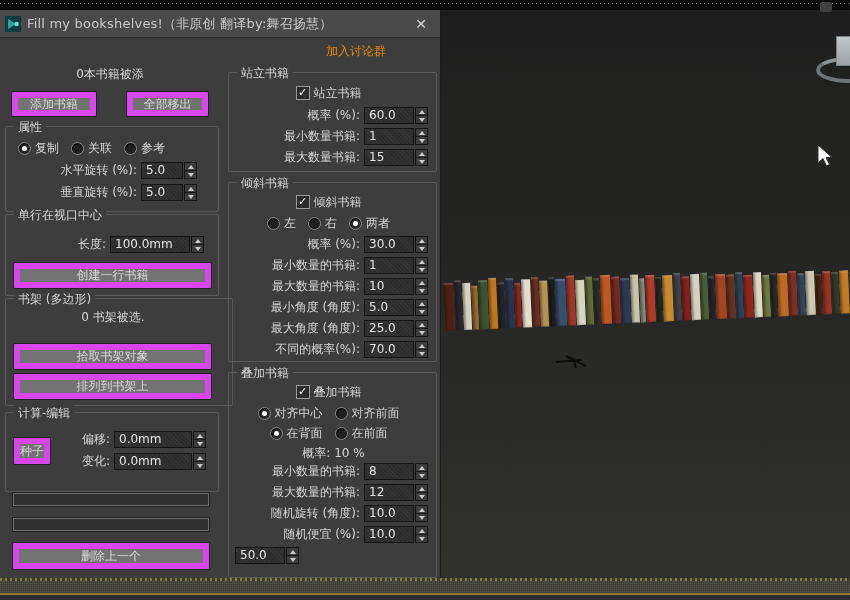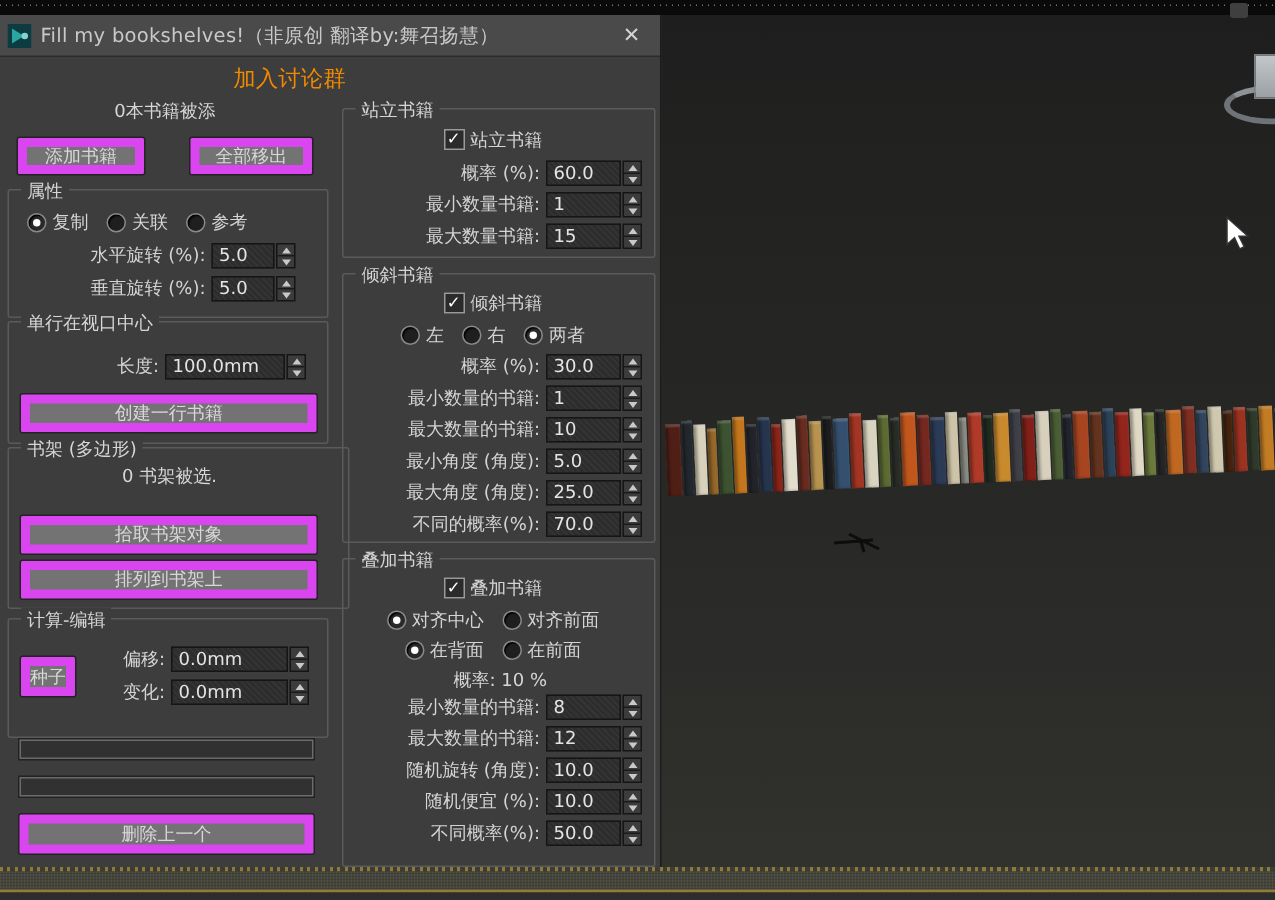--- a/index.html
+++ b/index.html
@@ -11,21 +11,21 @@
   .top-strip .dots{position:absolute;left:0;top:3px;width:100%;height:1px;
        background:repeating-linear-gradient(90deg,#777 0 1px,transparent 1px 4px);}
   
   .dialog{position:absolute;left:0;top:10px;width:440px;height:568px;background:#3d3d3d;
        border-right:1px solid #1b1b1b;color:#d6d6d6;font-size:12px;}
   .titlebar{position:absolute;left:0;top:0;width:440px;height:28px;background:#4a4a4a;
        border-bottom:1px solid #2b2b2b;display:flex;align-items:center;padding:0;box-sizing:border-box;}
   .titlebar .ttl{margin-left:6px;color:#c9c9c9;font-size:13px;letter-spacing:.2px;}
   .close-x{position:absolute;right:9px;top:4px;width:20px;height:20px;color:#d2d2d2;
        font-size:14px;line-height:20px;text-align:center;cursor:default;}
-  .join{position:absolute;top:33px;left:0;width:386px;text-align:center;color:#ef8a00;font-size:15px;}
+  .join{position:absolute;top:33px;left:0;width:386px;text-align:right;color:#ef8a00;font-size:12px;}
   .ctext{position:absolute;color:#d6d6d6;text-align:center;}
   
   .btn{position:absolute;background:#737373;border:6px solid #d946ef;box-shadow:0 0 0 1px #232323;
        color:#d8d8d8;font-size:12px;display:flex;align-items:center;justify-content:center;
        box-sizing:border-box;border-radius:1px;}
   
   .grp{position:absolute;border:1px solid #5a5a5a;border-radius:2px;box-sizing:border-box;}
   .grp-t{position:absolute;top:-8px;left:8px;background:#3d3d3d;padding:0 4px;font-size:12px;color:#d6d6d6;white-space:nowrap;}
   
   .row{position:absolute;display:flex;align-items:center;height:17px;}
@@ -371,21 +371,20 @@
       </div>
       <div class="row" style="left:6px;right:8px;top:153px">
         <span class="lbl">随机便宜 (%):</span>
         <span class="field" style="width:40px">10.0</span>
         <span class="spin">
             <i class="up"></i>
             <i class="dn"></i>
           </span>
       </div>
       <div class="row" style="left:6px;right:8px;top:174px">
-        <span class="lbl">不同概率(%):</span>
         <span class="field" style="width:40px">50.0</span>
         <span class="spin">
             <i class="up"></i>
             <i class="dn"></i>
           </span>
       </div>
     </div>
   </div>
 
   <div class="tl-dots"></div>

